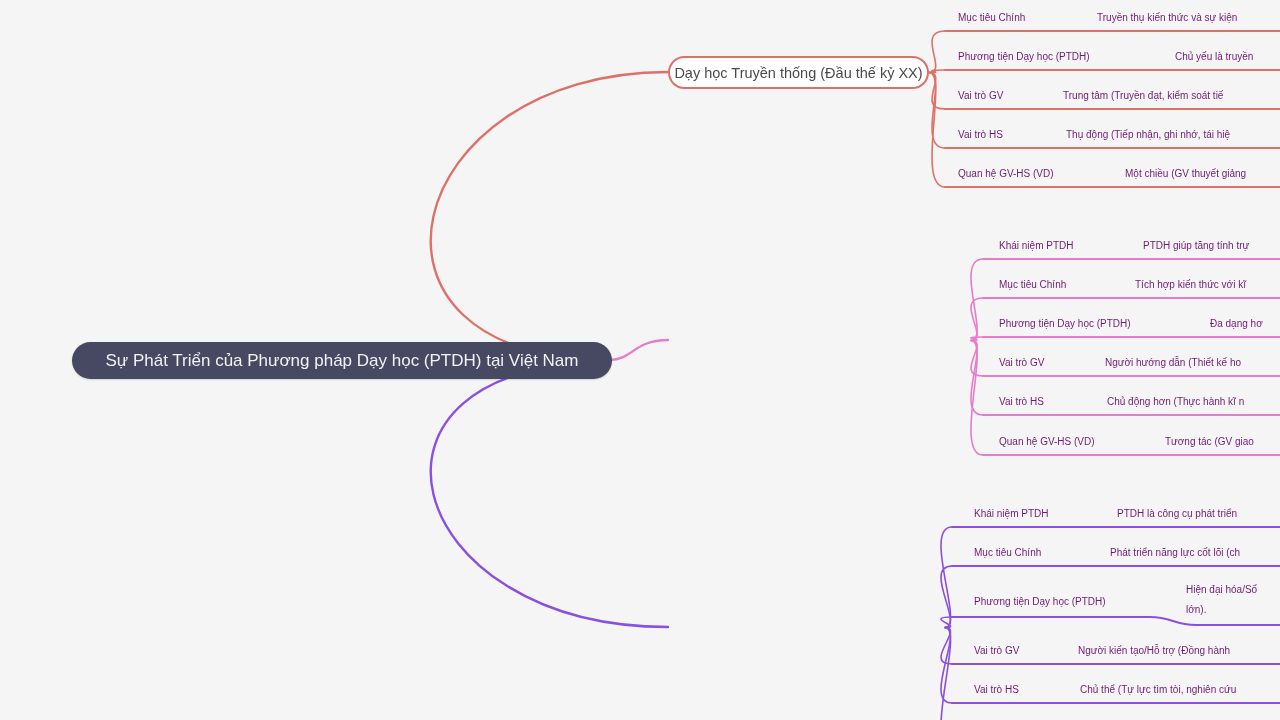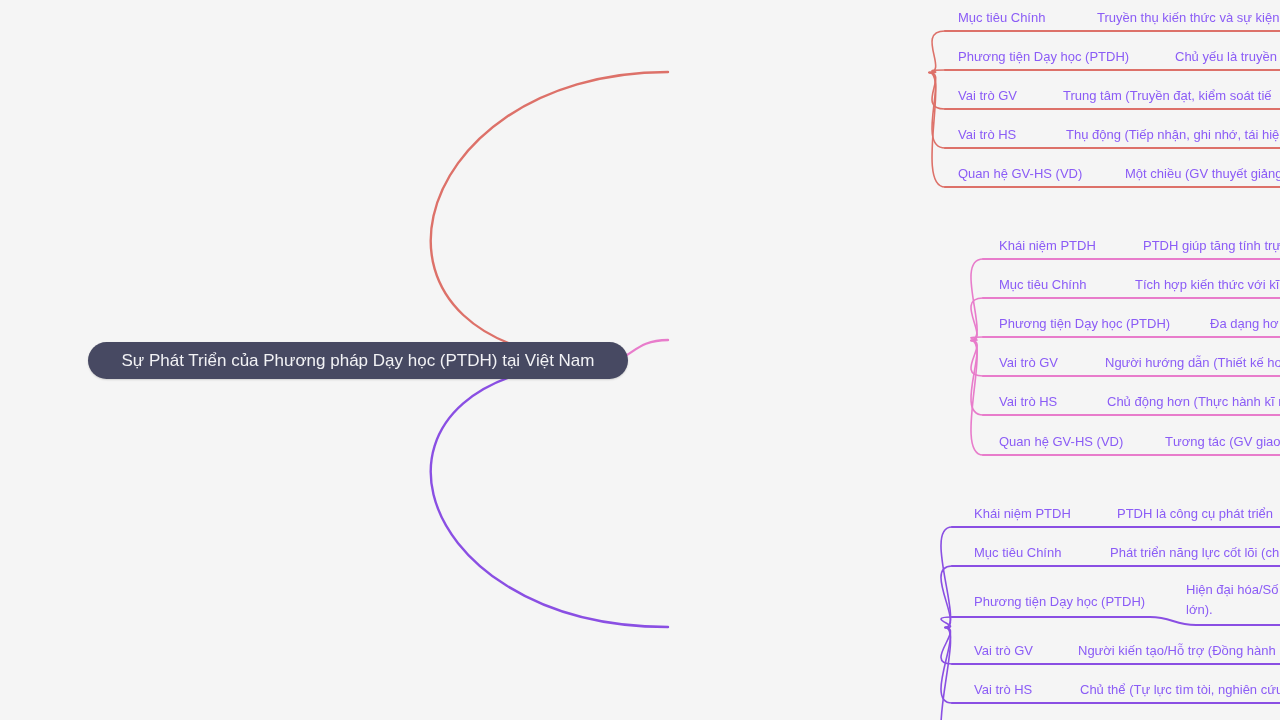--- a/index.html
+++ b/index.html
@@ -8,21 +8,21 @@
     overflow: hidden;
     background: #f5f5f5;
     font-family: "Liberation Sans", sans-serif;
   }
   #canvas { position: relative; width: 1280px; height: 720px; }
   #links { position: absolute; left: 0; top: 0; z-index: 0; }
   #nodes { position: absolute; left: 0; top: 0; width: 1280px; height: 720px; z-index: 1; }
 
   .root-node {
     position: absolute;
-    left: 88px; top: 342px; width: 540px; height: 37px;
+    left: 72px; top: 342px; width: 540px; height: 37px;
     border-radius: 19px;
     display: flex; align-items: center; justify-content: center;
     color: #f2f2f5;
     font-size: 17px;
     white-space: nowrap;
     box-shadow: 0 1px 2px rgba(0,0,0,0.15);
   }
   .branch-pill {
     position: absolute;
     height: 33px;
@@ -32,22 +32,22 @@
     color: #4b4b4b;
     font-size: 14.5px;
     white-space: nowrap;
     box-sizing: border-box;
     border: 2px solid transparent;
   }
   .row-label, .row-value {
     position: absolute;
     height: 20px;
     line-height: 20px;
-    font-size: 13px;
-    color: #8b5cf6;
+    font-size: 10px;
+    color: #701a75;
     white-space: pre;
   }
   .row-value.multiline { height: 40px; }
 </style>
 </head>
 <body>
 
 <div id="canvas">
   <svg id="links" width="1280" height="720">
       <path d="M 610 360 C 330 360 400 72 668 72" stroke="#dd7169" stroke-width="2.4" fill="none" stroke-linecap="round"></path>
@@ -82,20 +82,21 @@
       <path d="M 945 627.5 C 965 627.5 922 617 952 617" stroke="#8a4fe3" stroke-width="1.6" fill="none" stroke-linecap="round"></path>
       <path d="M 952 617 H 1150 C 1172 617 1174 625 1196 625 H 1292" stroke="#8a4fe3" stroke-width="2" fill="none" stroke-linecap="round"></path>
       <path d="M 945 627.5 C 965 627.5 922 664 952 664" stroke="#8a4fe3" stroke-width="1.6" fill="none" stroke-linecap="round"></path>
       <path d="M 952 664 H 1292" stroke="#8a4fe3" stroke-width="2" fill="none" stroke-linecap="round"></path>
       <path d="M 945 627.5 C 965 627.5 922 703 952 703" stroke="#8a4fe3" stroke-width="1.6" fill="none" stroke-linecap="round"></path>
       <path d="M 952 703 H 1292" stroke="#8a4fe3" stroke-width="2" fill="none" stroke-linecap="round"></path>
       <path d="M 945 627.5 C 965 627.5 922 748 952 748" stroke="#8a4fe3" stroke-width="1.6" fill="none" stroke-linecap="round"></path>
     </svg>
   <div id="nodes">
     <div class="root-node" style="background: rgb(71, 73, 98);">Sự Phát Triển của Phương pháp Dạy học (PTDH) tại Việt Nam</div>
+  <div class="branch-pill" style="left: 668px; top: 56px; width: 261px; border-color: rgb(221, 113, 105);">Dạy học Truyền thống (Đầu thế kỷ XX)</div>
       <span class="row-label" style="left: 958px; top: 8px;">Mục tiêu Chính</span>
       <span class="row-value" style="left: 1097px; top: 8px;">Truyền thụ kiến thức và sự kiện</span>
       <span class="row-label" style="left: 958px; top: 47px;">Phương tiện Dạy học (PTDH)</span>
       <span class="row-value" style="left: 1175px; top: 47px;">Chủ yếu là truyền</span>
       <span class="row-label" style="left: 958px; top: 86px;">Vai trò GV</span>
       <span class="row-value" style="left: 1063px; top: 86px;">Trung tâm (Truyền đạt, kiểm soát tiế</span>
       <span class="row-label" style="left: 958px; top: 125px;">Vai trò HS</span>
       <span class="row-value" style="left: 1066px; top: 125px;">Thụ động (Tiếp nhận, ghi nhớ, tái hiệ</span>
       <span class="row-label" style="left: 958px; top: 164px;">Quan hệ GV-HS (VD)</span>
       <span class="row-value" style="left: 1125px; top: 164px;">Một chiều (GV thuyết giảng</span>

